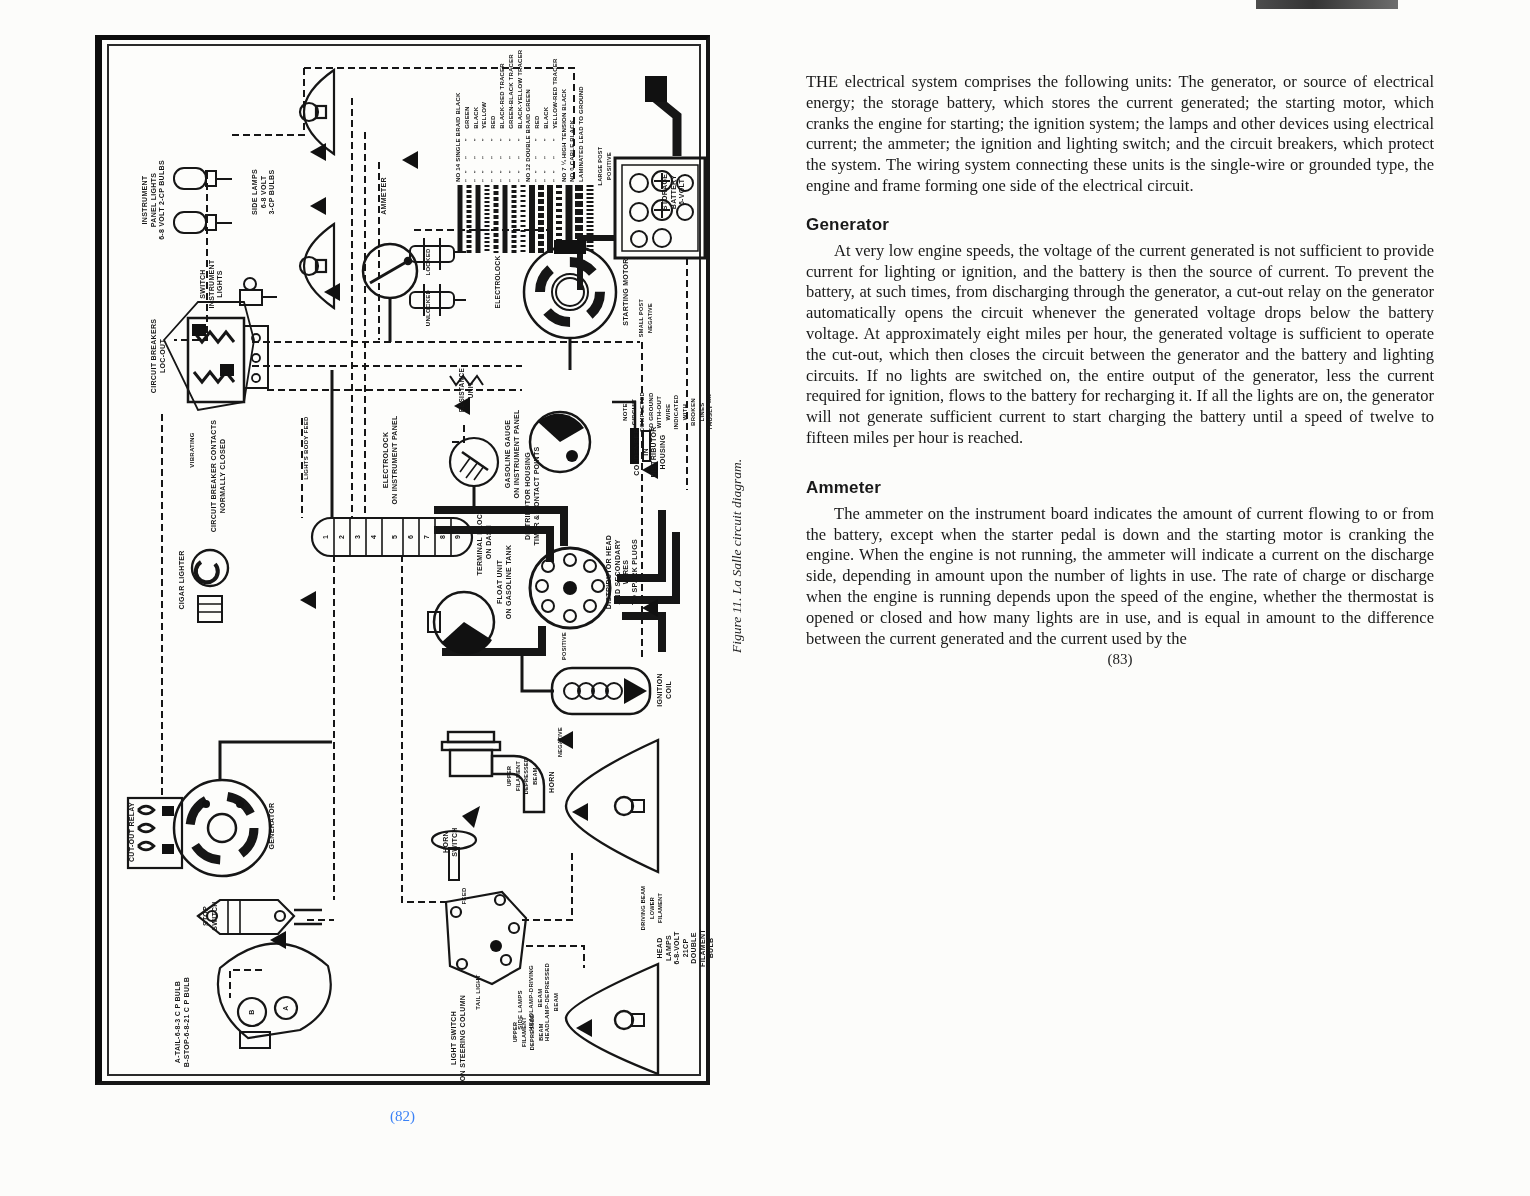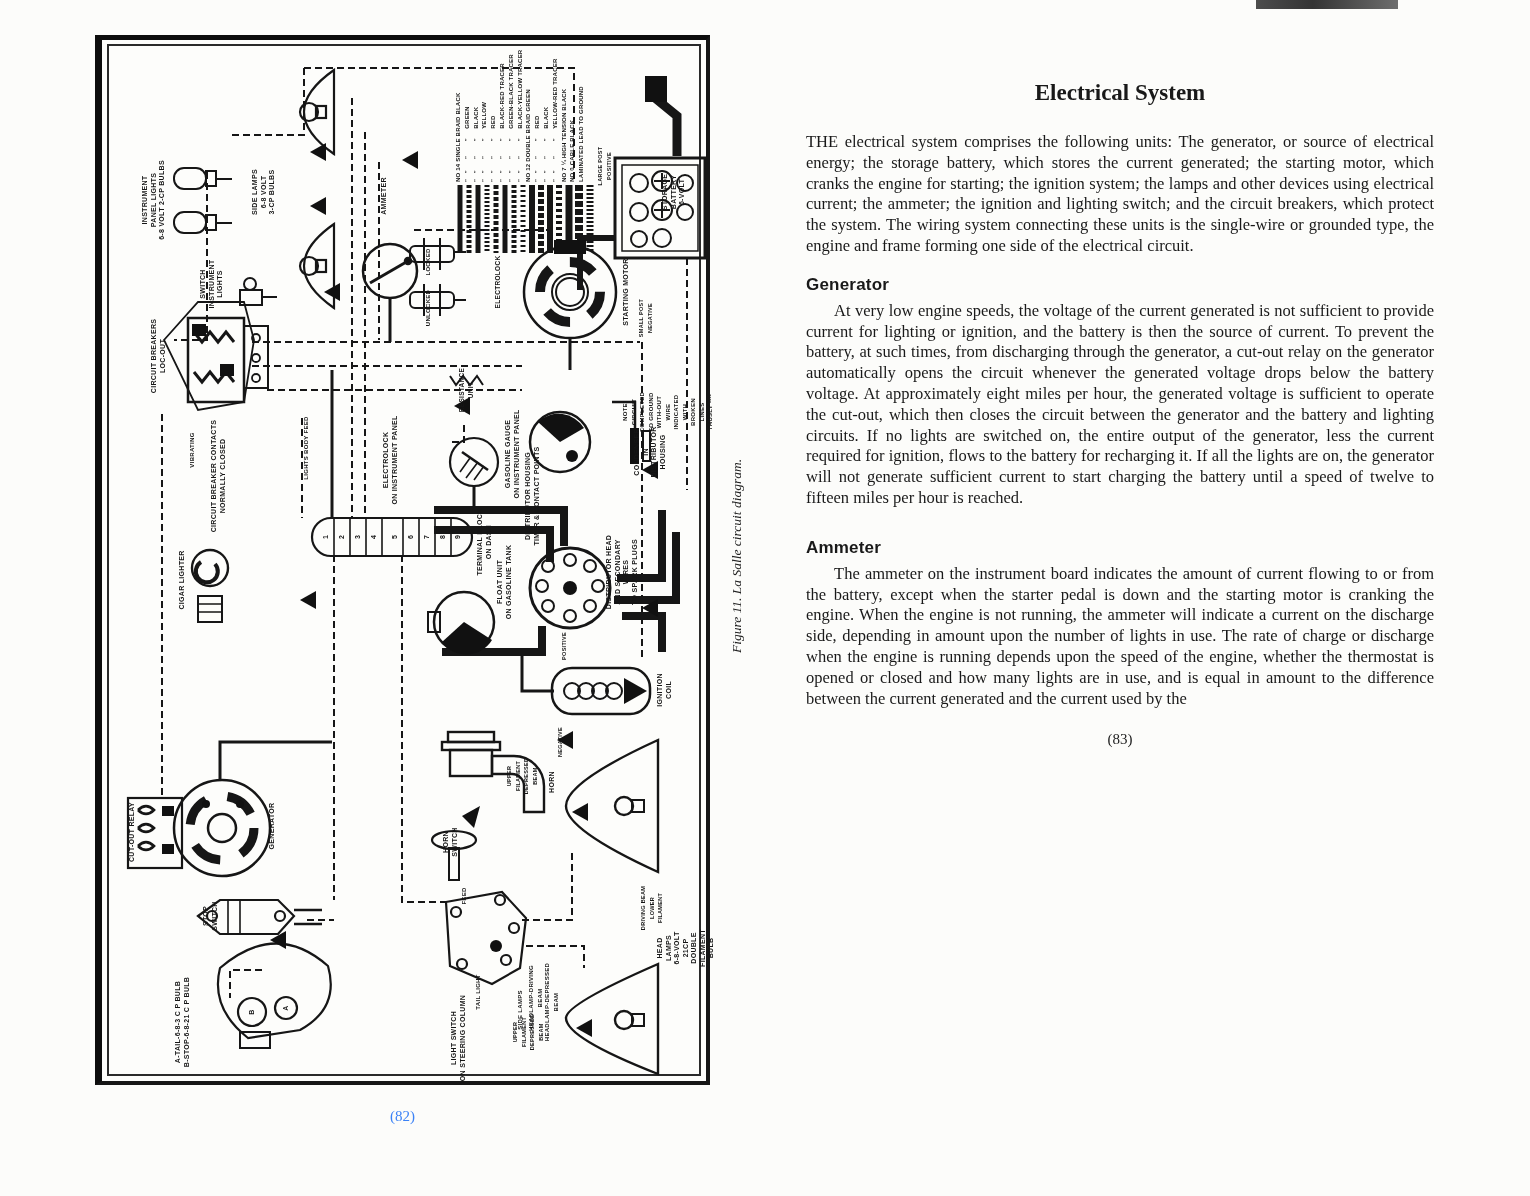--- a/index.html
+++ b/index.html
@@ -63,21 +63,21 @@
   .p-intro{margin-top:26px !important;}
   .p-indent{text-indent:1.7em;}
   .right-page h3{
     margin:24px 0 0 0;text-align:center;font-size:21px;font-weight:bold;line-height:24px;
   }
   .right-page h4{
     margin:17px 0 6px 0;font-size:18px;font-weight:bold;line-height:21px;text-align:left;
     font-family:"Liberation Sans", sans-serif;letter-spacing:.2px;font-size:17px;
   }
   .h4-ammeter{margin-top:28px !important;}
-  .pageno-right{margin-top:20px;text-align:center;font-size:15px;color:#222;}
+  .pageno-right{text-align:center;font-size:15px;color:#222;}
 </style>
 </head>
 <body>
 
 <div class="scan-bar"></div>
 
 <div class="figure-box">
   <div class="figure-inner"></div>
   <div class="diagram-stage" id="diagram-stage">
 
@@ -467,21 +467,20 @@
       <span class="dlabel" style="left: 341px; top: 497px; font-size: 7px; transform: translate(-50%, -50%) rotate(-90deg);">8</span>
       <span class="dlabel" style="left: 356px; top: 497px; font-size: 7px; transform: translate(-50%, -50%) rotate(-90deg);">9</span>
     </div>
 </div>
 
 <div class="fig-caption">Figure 11.   La Salle circuit diagram.</div>
 
 <div class="pageno-left">(82)</div>
 
 <div class="right-page">
-  <h2>Electrical System</h2>
 
   <p class="p-intro">THE electrical system comprises the following units:  The generator, or source of electrical energy; the storage battery, which stores the current generated; the starting motor, which cranks the engine for starting; the ignition system; the lamps and other devices using electrical current; the ammeter; the ignition and lighting switch; and the circuit breakers, which protect the system.  The wiring system connecting these units is the single-wire or grounded type, the engine and frame forming one side of the electrical circuit.</p>
 
 
   <h4>Generator</h4>
   <p class="p-indent">At very low engine speeds, the voltage of the current generated is not sufficient to provide current for lighting or ignition, and the battery is then the source of current.  To prevent the battery, at such times, from discharging through the generator, a cut-out relay on the generator automatically opens the circuit whenever the generated voltage drops below the battery voltage.  At approximately eight miles per hour, the generated voltage is sufficient to operate the cut-out, which then closes the circuit between the generator and the battery and lighting circuits.  If no lights are switched on, the entire output of the generator, less the current required for ignition, flows to the battery for recharging it.  If all the lights are on, the generator will not generate sufficient current to start charging the battery until a speed of twelve to fifteen miles per hour is reached.</p>
 
   <h4 class="h4-ammeter">Ammeter</h4>
   <p class="p-indent">The ammeter on the instrument board indicates the amount of current flowing to or from the battery, except when the starter pedal is down and the starting motor is cranking the engine.  When the engine is not running, the ammeter will indicate a current on the discharge side, depending in amount upon the number of lights in use.  The rate of charge or discharge when the engine is running depends upon the speed of the engine, whether the thermostat is opened or closed and how many lights are in use, and is equal in amount to the difference between the current generated and the current used by the</p>
 

